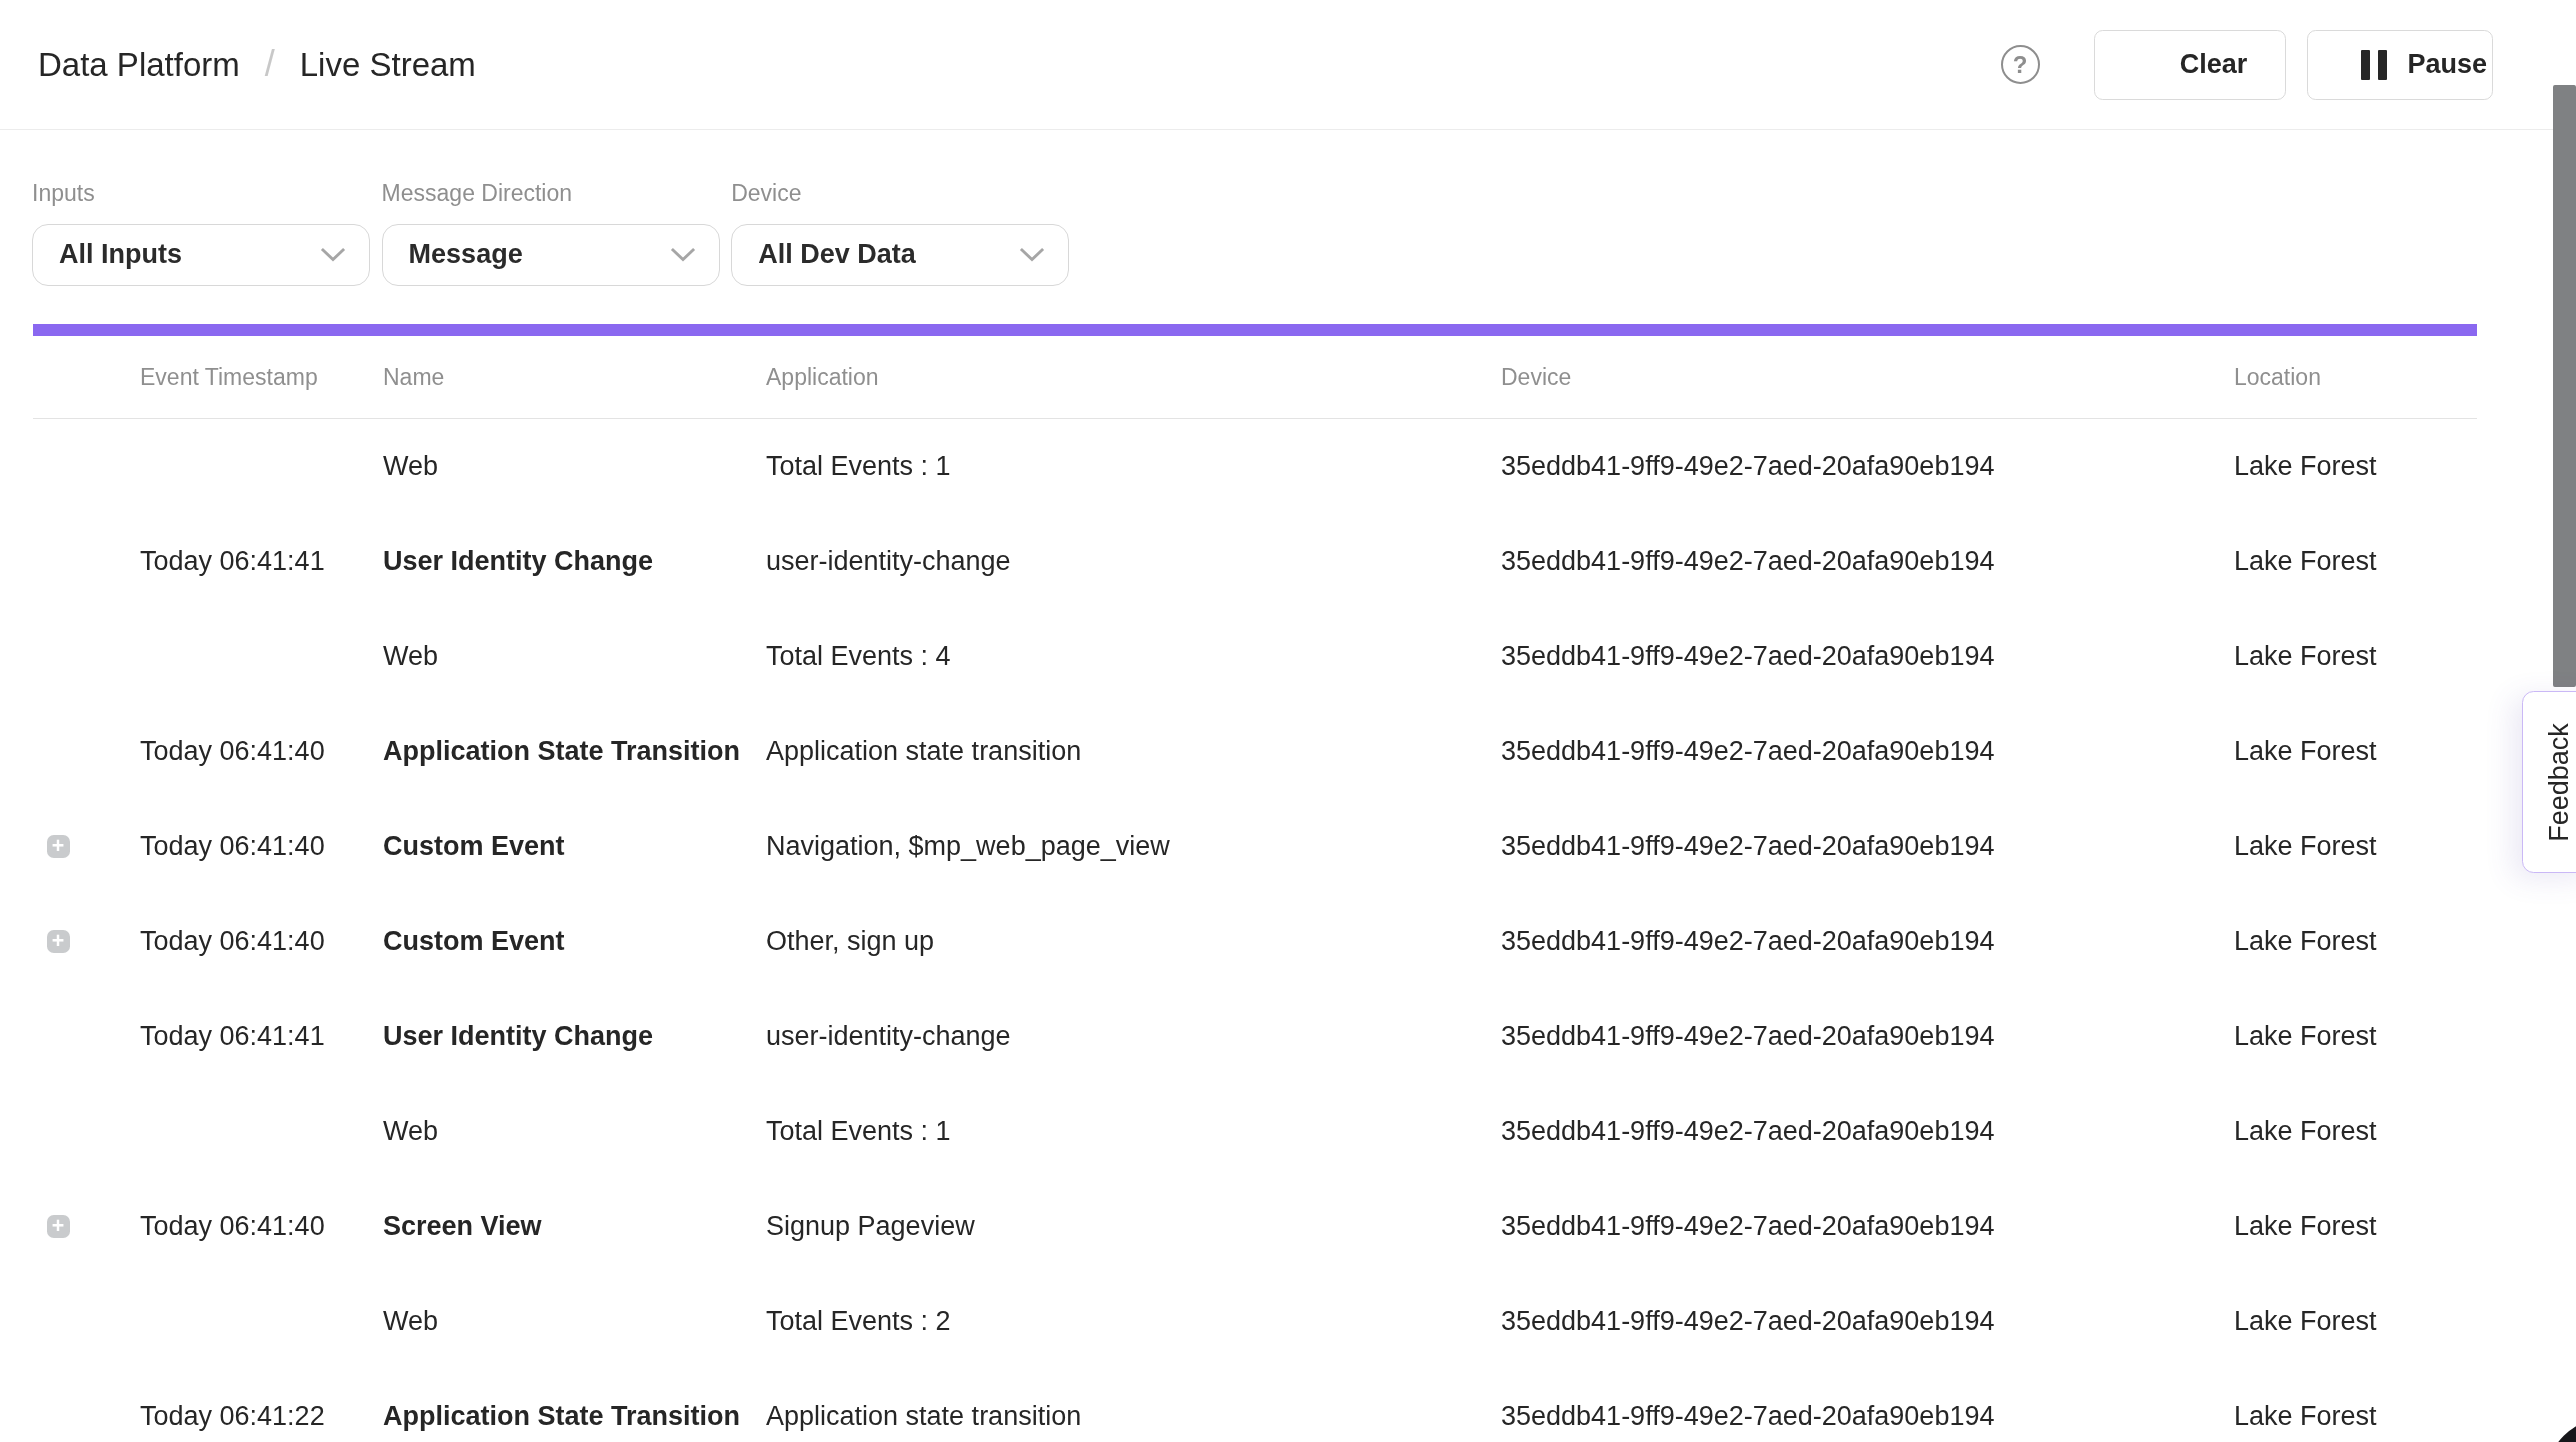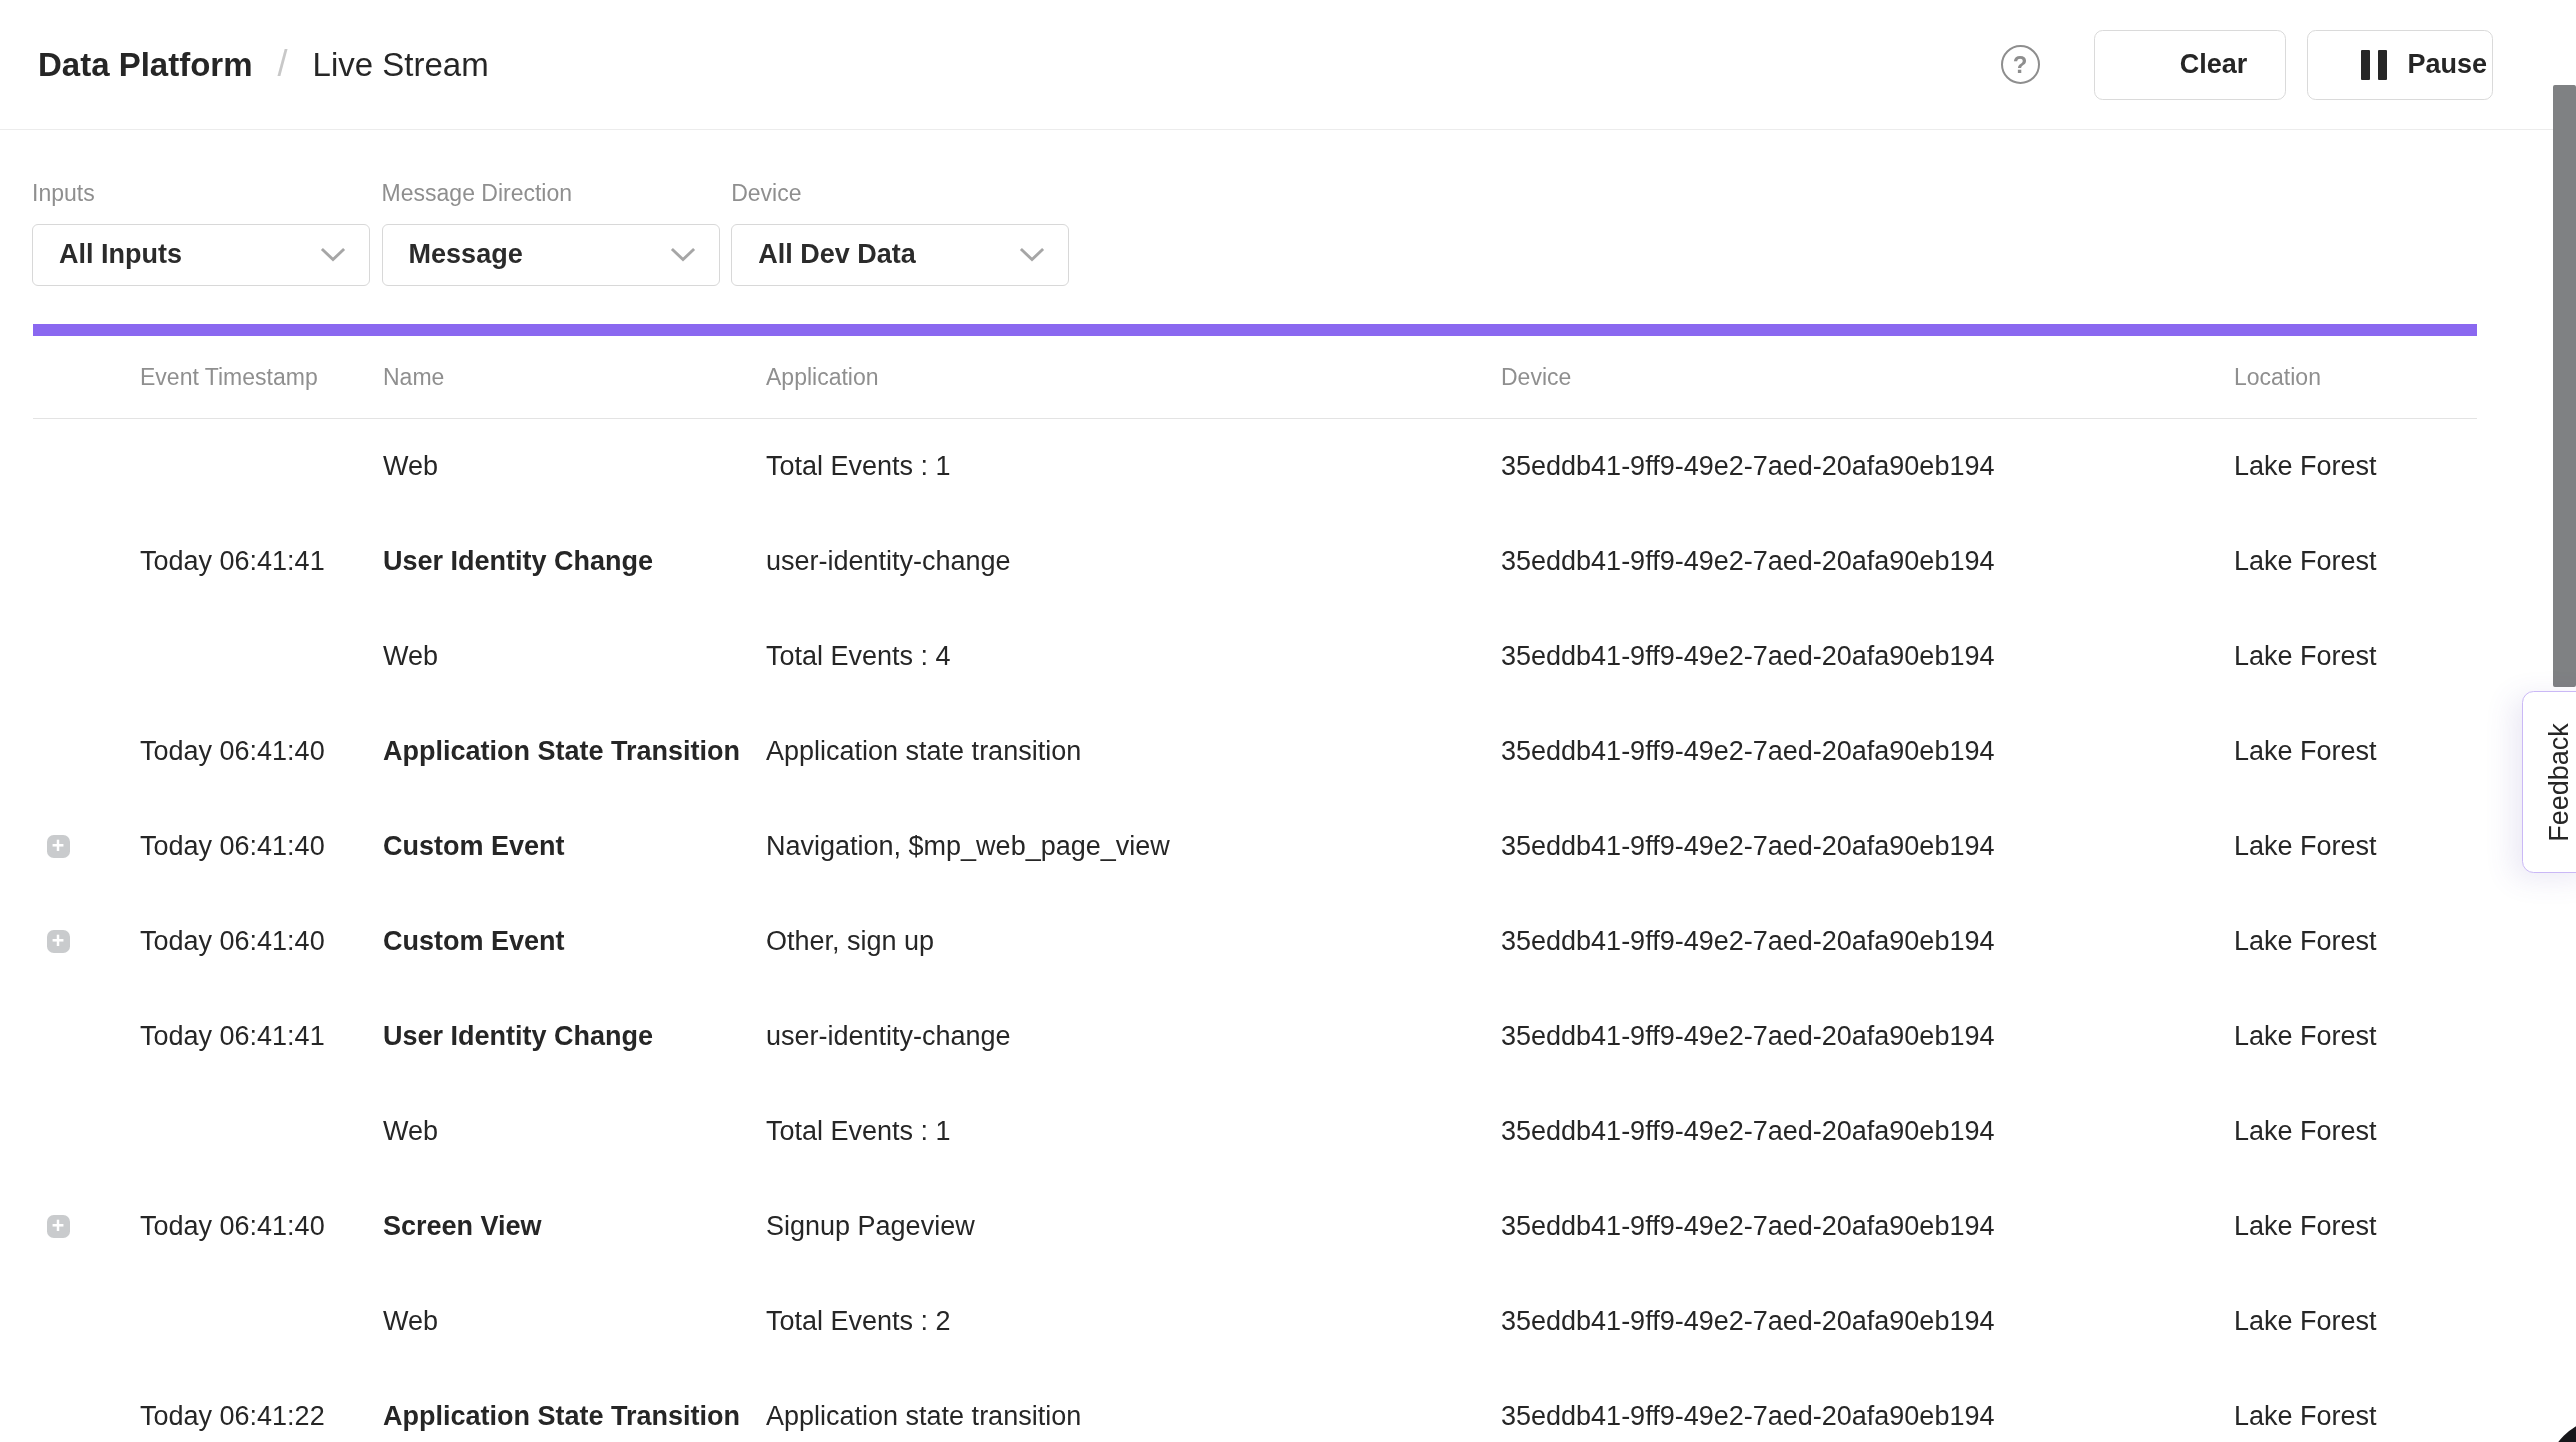--- a/index.html
+++ b/index.html
@@ -19,21 +19,21 @@
     background:#fff;color:var(--text);
     position:relative;
   }
 
   
   .top-bar{
     height:130px;display:flex;align-items:center;
     padding:0 83px 0 38px;border-bottom:1.9px solid #ECECEC;
   }
   .crumbs{display:flex;align-items:center;font-size:33px;}
-  .crumb-section{font-weight:700;cursor:pointer;}
+  .crumb-section{font-weight:400;cursor:pointer;}
   .crumb-sep{color:#C8C8C8;font-weight:300;font-size:36px;margin:0 25px;transform:translateY(-1px);}
   .crumb-page{font-weight:400;}
   .top-actions{margin-left:auto;display:flex;align-items:center;}
   .help{
     width:39px;height:39px;border:2.9px solid #8E8E8E;border-radius:50%;
     color:#8E8E8E;font-size:24px;font-weight:700;
     display:flex;align-items:center;justify-content:center;
     margin-right:54px;cursor:pointer;
   }
   .btn{
@@ -44,21 +44,21 @@
   .btn.clear{width:192px;margin-right:21.4px;}
   .btn.pause{width:186px;gap:20.4px;}
   .pause-ic{display:flex;gap:8.7px;}
   .pause-ic i{display:block;width:8.7px;height:30px;background:var(--text);border-radius:1px;}
 
   
   .filters{display:flex;gap:11.6px;padding:50px 0 0 32px;}
   .filter-group{width:338px;}
   .filter-label{font-size:23px;color:var(--muted);margin-bottom:16.5px;}
   .filter-select{
-    height:62px;border:1.9px solid #D8D8D8;border-radius:6px;background:#fff;
+    height:62px;border:1.9px solid #D8D8D8;border-radius:16px;background:#fff;
     display:flex;align-items:center;justify-content:space-between;
     padding:0 23px 0 26px;cursor:pointer;text-align:right;
   }
   .filter-select .val{font-size:27px;font-weight:700;color:#2B2B2B;}
   .chev{flex:0 0 auto;}
 
   
   .accent-bar{
     margin:38px 0 0 33px;width:2444px;height:12.6px;
     background:var(--accent);

